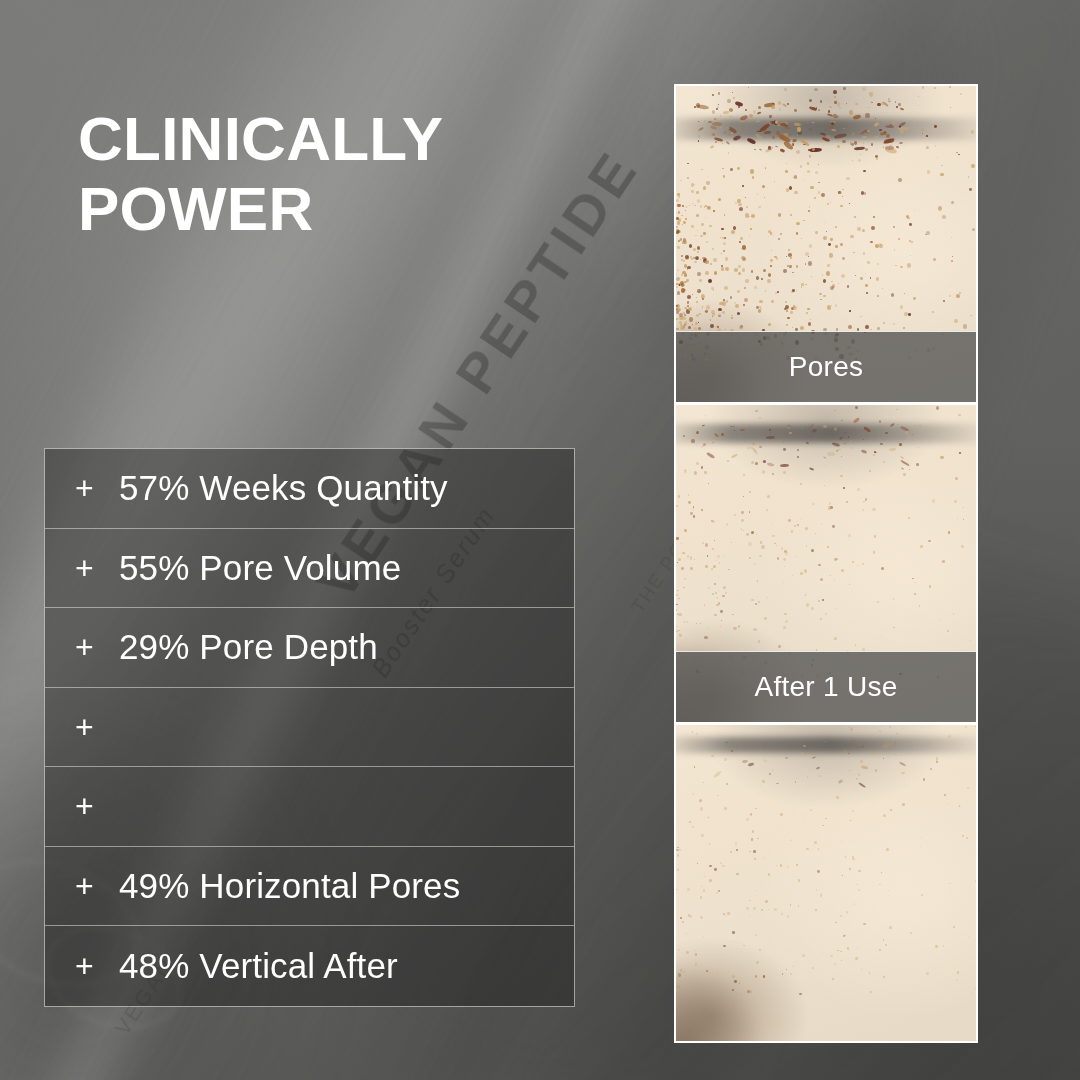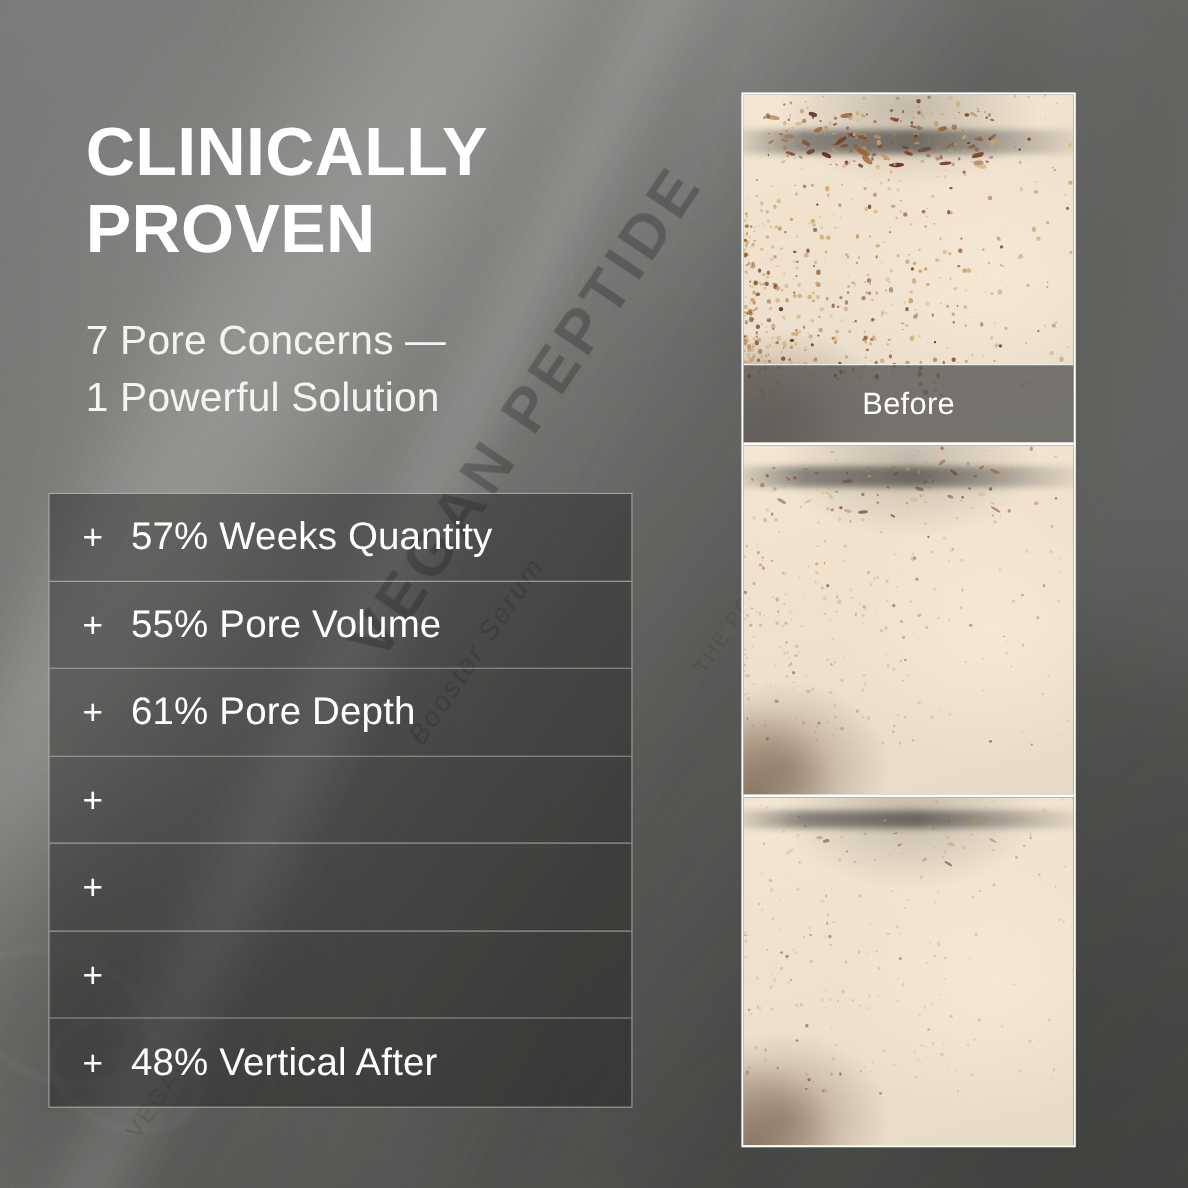--- a/index.html
+++ b/index.html
@@ -284,48 +284,45 @@
     <div class="shadow-bl"></div>
     <div class="ring ring-1"></div>
     <div class="ring ring-2"></div>
 
     <div class="wm wm-peptide">VEGAN PEPTIDE</div>
     <div class="wm wm-serum">Booster Serum</div>
     <div class="wm wm-faint">THE POWER OF</div>
     <div class="wm wm-bl">VEGAN</div>
   </div>
 
-  <h1 class="headline">CLINICALLY PROVEN</h1>
-
-  <div class="subhead">
-    <div>7 Pore Concerns —</div>
-    <div>1 Powerful Solution</div>
-  </div>
+  <h1 class="headline">CLINICALLY POWER</h1>
+
 
   <div class="stats">
     <div class="stat-row">
       <span class="stat-plus">+</span>
       <span class="stat-text"><span class="pct">57%</span> <span>Weeks Quantity</span></span>
     </div>
     <div class="stat-row">
       <span class="stat-plus">+</span>
       <span class="stat-text"><span class="pct">55%</span> <span>Pore Volume</span></span>
     </div>
     <div class="stat-row">
       <span class="stat-plus">+</span>
-      <span class="stat-text"><span class="pct">61%</span> <span>Pore Depth</span></span>
+      <span class="stat-text"><span class="pct">29%</span> <span>Pore Depth</span></span>
     </div>
     <div class="stat-row">
       <span class="stat-plus">+</span>
     </div>
     <div class="stat-row">
       <span class="stat-plus">+</span>
     </div>
     <div class="stat-row">
       <span class="stat-plus">+</span>
+      <span class="stat-text"><span class="pct">49%</span> <span>Horizontal Pores</span></span>
     </div>
     <div class="stat-row">
       <span class="stat-plus">+</span>
       <span class="stat-text"><span class="pct">48%</span> <span>Vertical After</span></span>
     </div>
   </div>
 
   <div class="photos">
 
     <div class="photo-panel">
@@ -1111,21 +1108,21 @@
           <span class="pore" style="left:15.20%;top:71.09%;width:3.11px;height:3.03px;background:rgba(196,150,92,0.46);"></span>
           <span class="pore" style="left:55.17%;top:34.84%;width:1.02px;height:0.89px;background:rgba(120,58,30,0.63);"></span>
           <span class="pore" style="left:16.66%;top:13.02%;width:4.47px;height:1.74px;background:rgba(196,150,92,0.49);transform:rotate(29.9deg);"></span>
           <span class="pore" style="left:68.80%;top:63.82%;width:0.85px;height:0.99px;background:rgba(196,150,92,0.64);"></span>
           <span class="pore" style="left:44.84%;top:60.18%;width:0.84px;height:0.94px;background:rgba(196,150,92,0.85);"></span>
           <span class="pore" style="left:86.00%;top:0.23%;width:1.66px;height:1.95px;background:rgba(205,168,112,0.66);"></span>
           <span class="pore" style="left:1.95%;top:83.58%;width:2.94px;height:2.89px;background:rgba(205,168,112,0.37);"></span>
           <span class="pore" style="left:66.53%;top:22.74%;width:2.15px;height:2.18px;background:rgba(196,150,92,0.52);"></span>
           <span class="pore" style="left:39.19%;top:11.78%;width:7.03px;height:3.01px;background:rgba(196,150,92,0.76);transform:rotate(8.8deg);"></span>
         </div>
-      <div class="caption">Before</div>
+      <div class="caption">Pores</div>
     </div>
 
     <div class="photo-panel">
       <div class="skin"></div>
       <div class="streak" style="top:6%; height:6%;"></div>
       <div class="corner-dark"></div>
       <div class="pores" id="pores-1">
           <span class="pore" style="left:16.29%;top:58.93%;width:2.07px;height:2.02px;background:rgba(196,150,92,0.33);"></span>
           <span class="pore" style="left:66.85%;top:61.77%;width:2.11px;height:1.88px;background:rgba(196,150,92,0.33);"></span>
           <span class="pore" style="left:77.06%;top:9.99%;width:2.67px;height:2.36px;background:rgba(205,168,112,0.51);"></span>
@@ -1492,20 +1489,21 @@
           <span class="pore" style="left:43.28%;top:62.56%;width:2.83px;height:3.32px;background:rgba(205,168,112,0.38);"></span>
           <span class="pore" style="left:50.38%;top:44.60%;width:1.58px;height:1.41px;background:rgba(196,150,92,0.46);"></span>
           <span class="pore" style="left:88.60%;top:49.05%;width:3.22px;height:2.81px;background:rgba(196,150,92,0.56);"></span>
           <span class="pore" style="left:48.93%;top:4.50%;width:2.36px;height:2.09px;background:rgba(205,168,112,0.30);"></span>
           <span class="pore" style="left:68.85%;top:17.59%;width:2.76px;height:2.44px;background:rgba(196,150,92,0.35);"></span>
           <span class="pore" style="left:45.35%;top:81.94%;width:1.22px;height:1.44px;background:rgba(205,168,112,0.61);"></span>
           <span class="pore" style="left:95.53%;top:36.03%;width:1.19px;height:1.08px;background:rgba(92,36,26,0.44);"></span>
           <span class="pore" style="left:3.46%;top:61.57%;width:0.90px;height:0.78px;background:rgba(205,168,112,0.27);"></span>
           <span class="pore" style="left:52.64%;top:1.34%;width:1.70px;height:1.67px;background:rgba(196,150,92,0.63);"></span>
         </div>
+      <div class="caption">After 1 Use</div>
     </div>
 
     <div class="photo-panel">
       <div class="skin"></div>
       <div class="streak" style="top:4%; height:5%;"></div>
       <div class="corner-dark"></div>
       <div class="pores" id="pores-2">
           <span class="pore" style="left:93.17%;top:80.36%;width:1.59px;height:1.71px;background:rgba(196,150,92,0.27);"></span>
           <span class="pore" style="left:46.43%;top:58.20%;width:1.89px;height:1.75px;background:rgba(196,150,92,0.39);"></span>
           <span class="pore" style="left:57.72%;top:45.35%;width:1.78px;height:2.10px;background:rgba(196,150,92,0.46);"></span>

